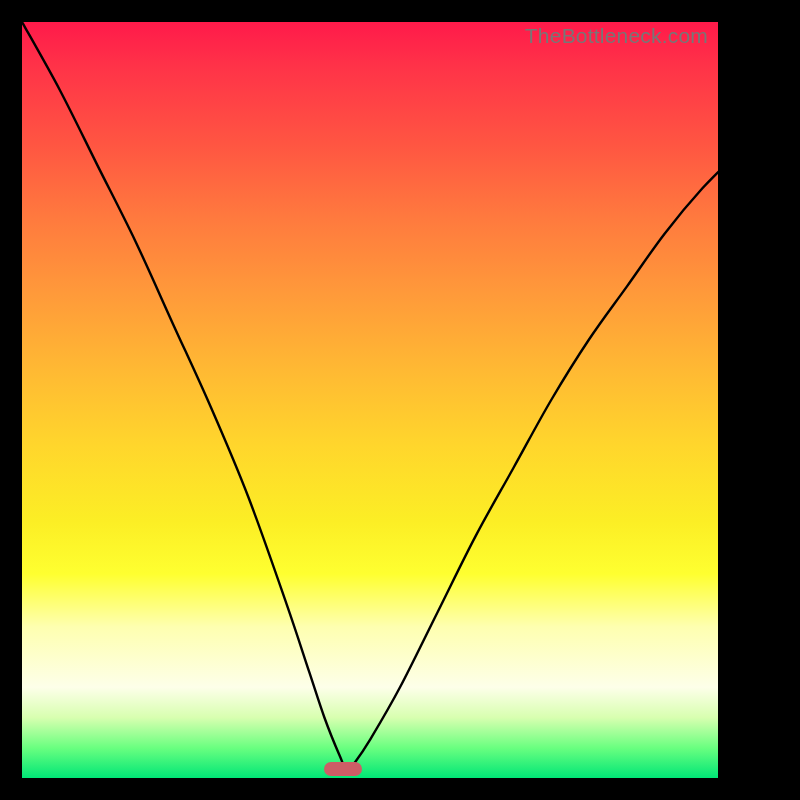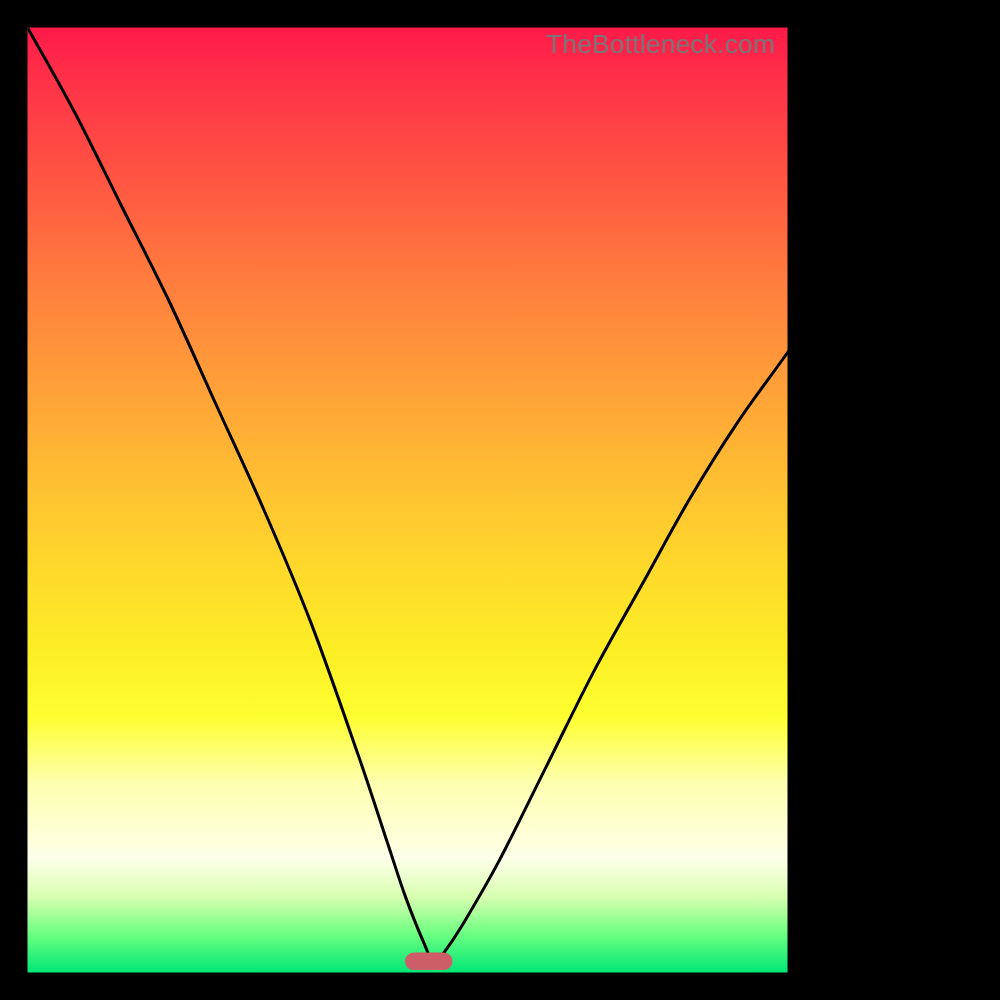--- a/index.html
+++ b/index.html
@@ -8,21 +8,21 @@
     width: 800px;
     height: 800px;
     background: #000;
     overflow: hidden;
     font-family: Arial, Helvetica, sans-serif;
   }
   .frame {
     position: absolute;
     left: 22px;
     top: 22px;
-    width: 608px;
+    width: 696px;
     height: 756px;
     background: linear-gradient(to bottom,
       #ff1a4a 0%,
       #ff3348 6%,
       #ff5542 16%,
       #ff7a3e 26%,
       #ff9a3a 36%,
       #ffb933 46%,
       #ffd62c 56%,
       #fcee25 66%,

